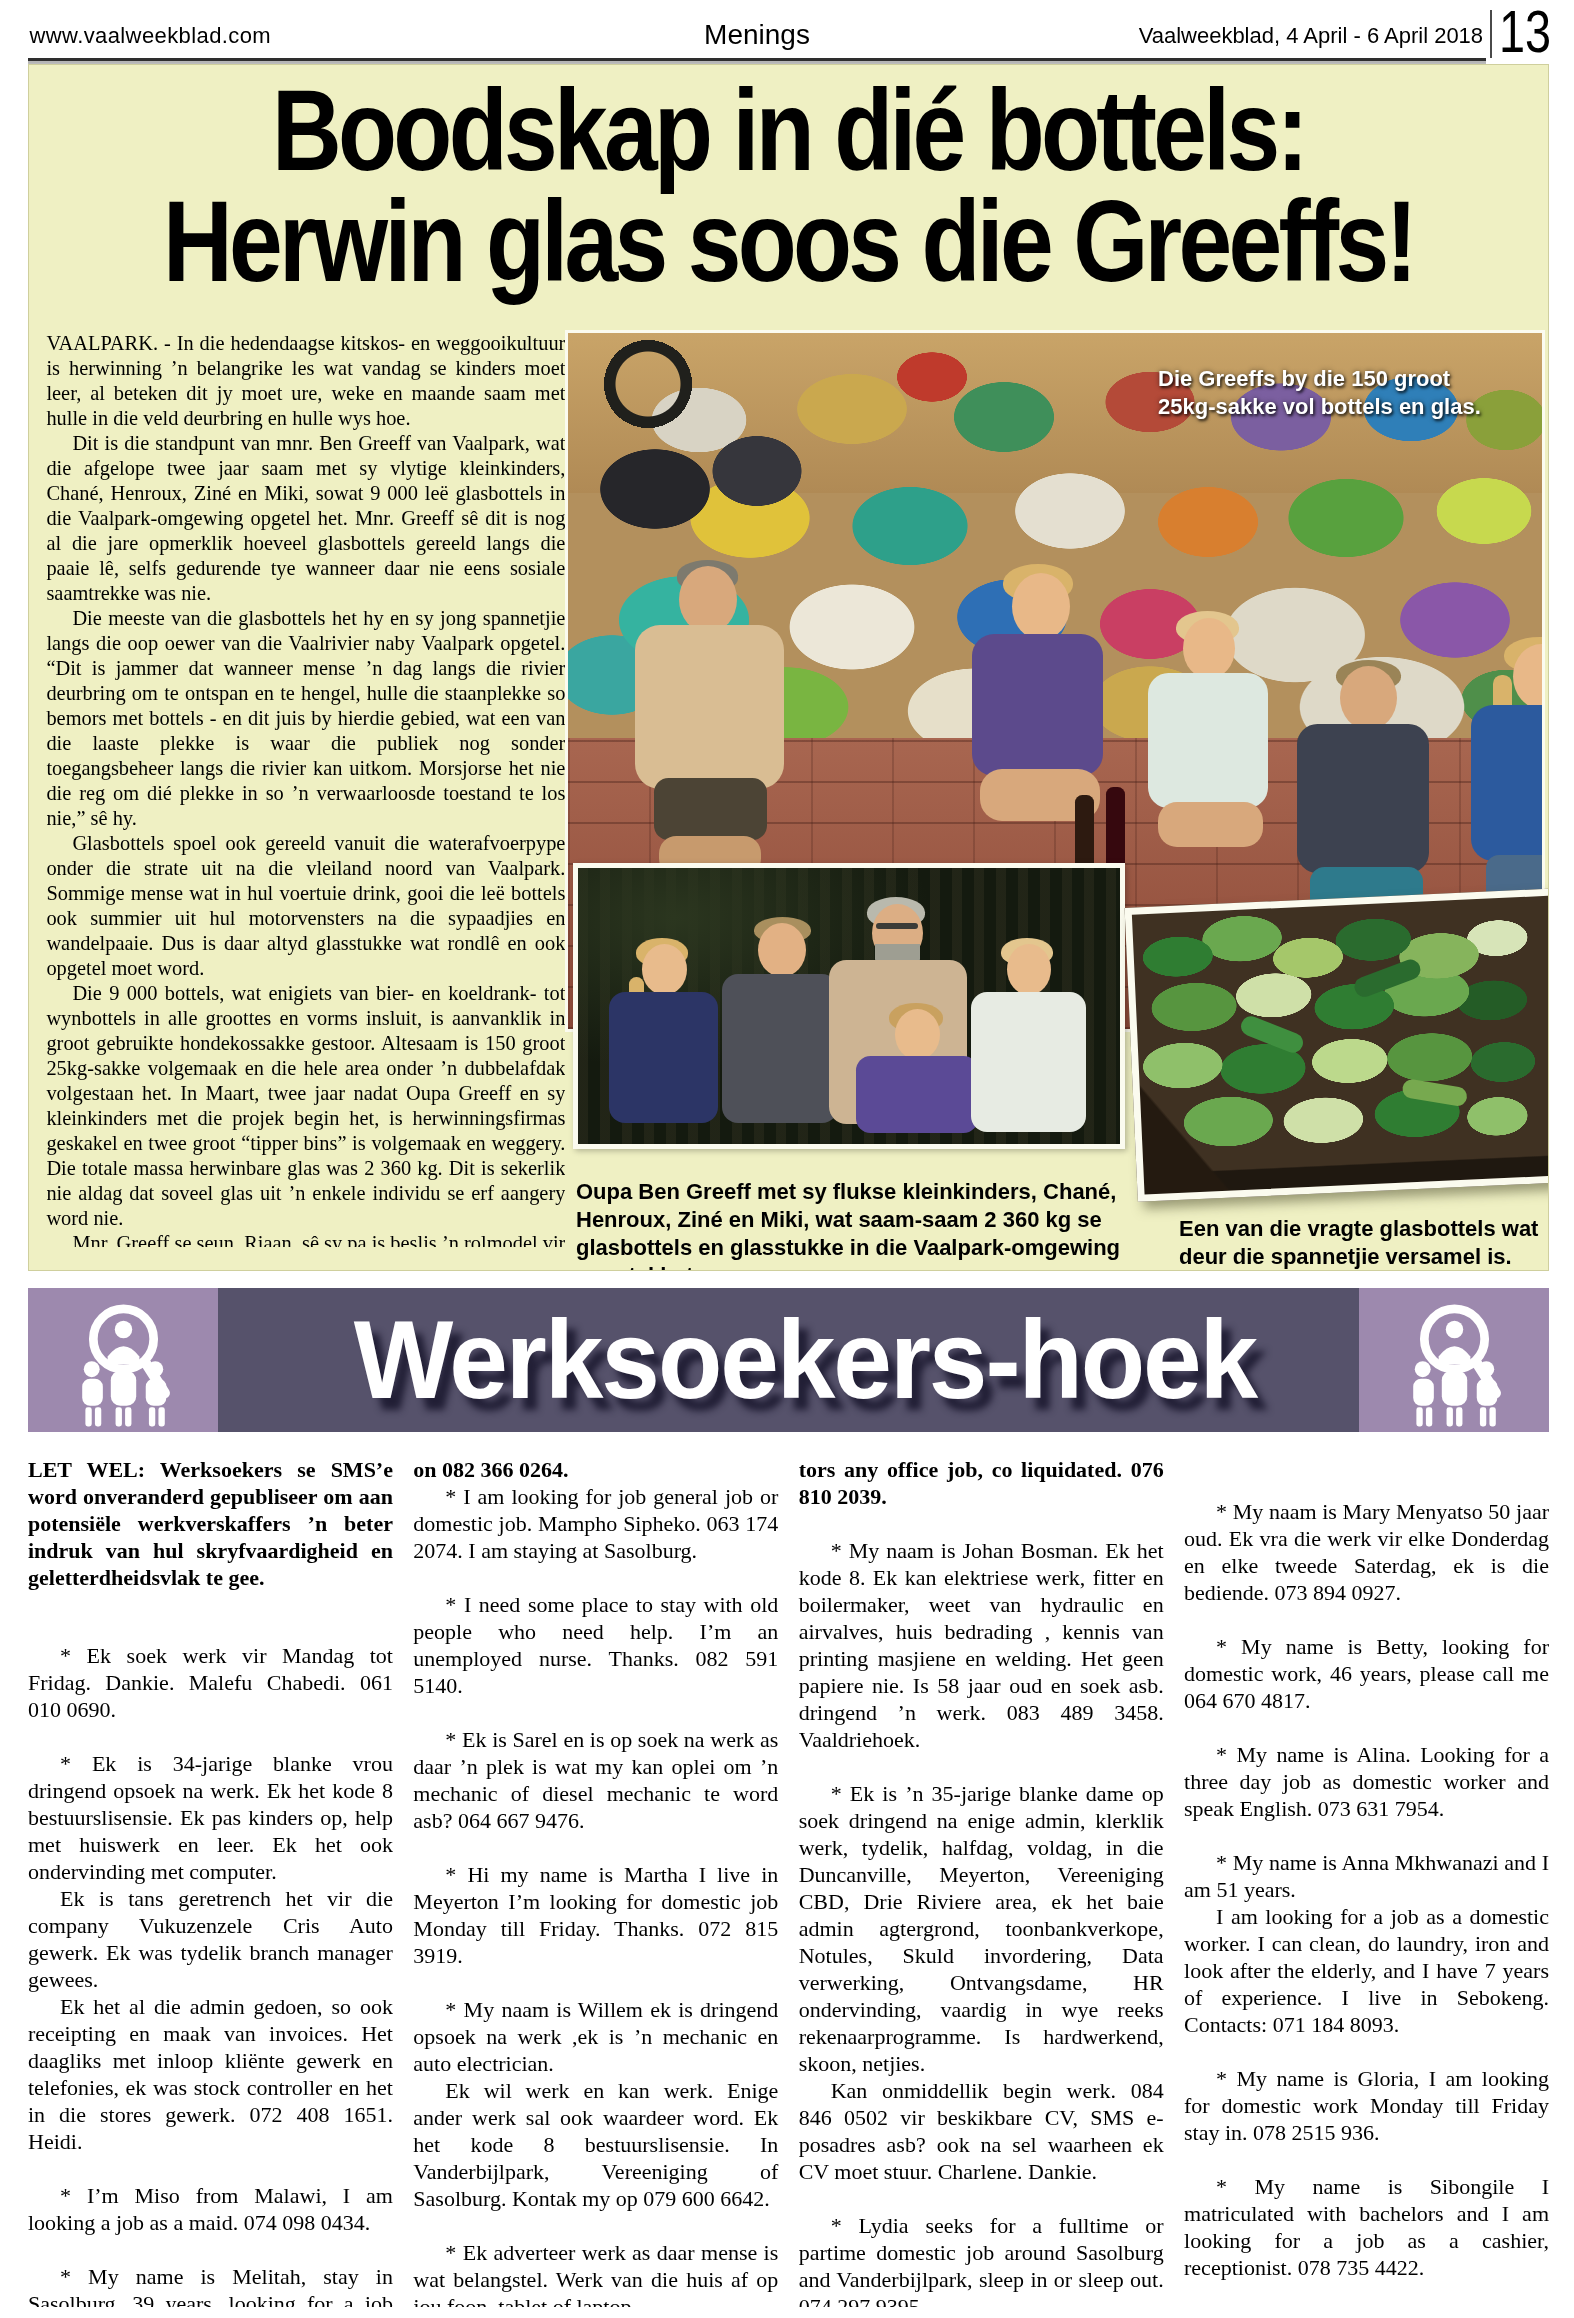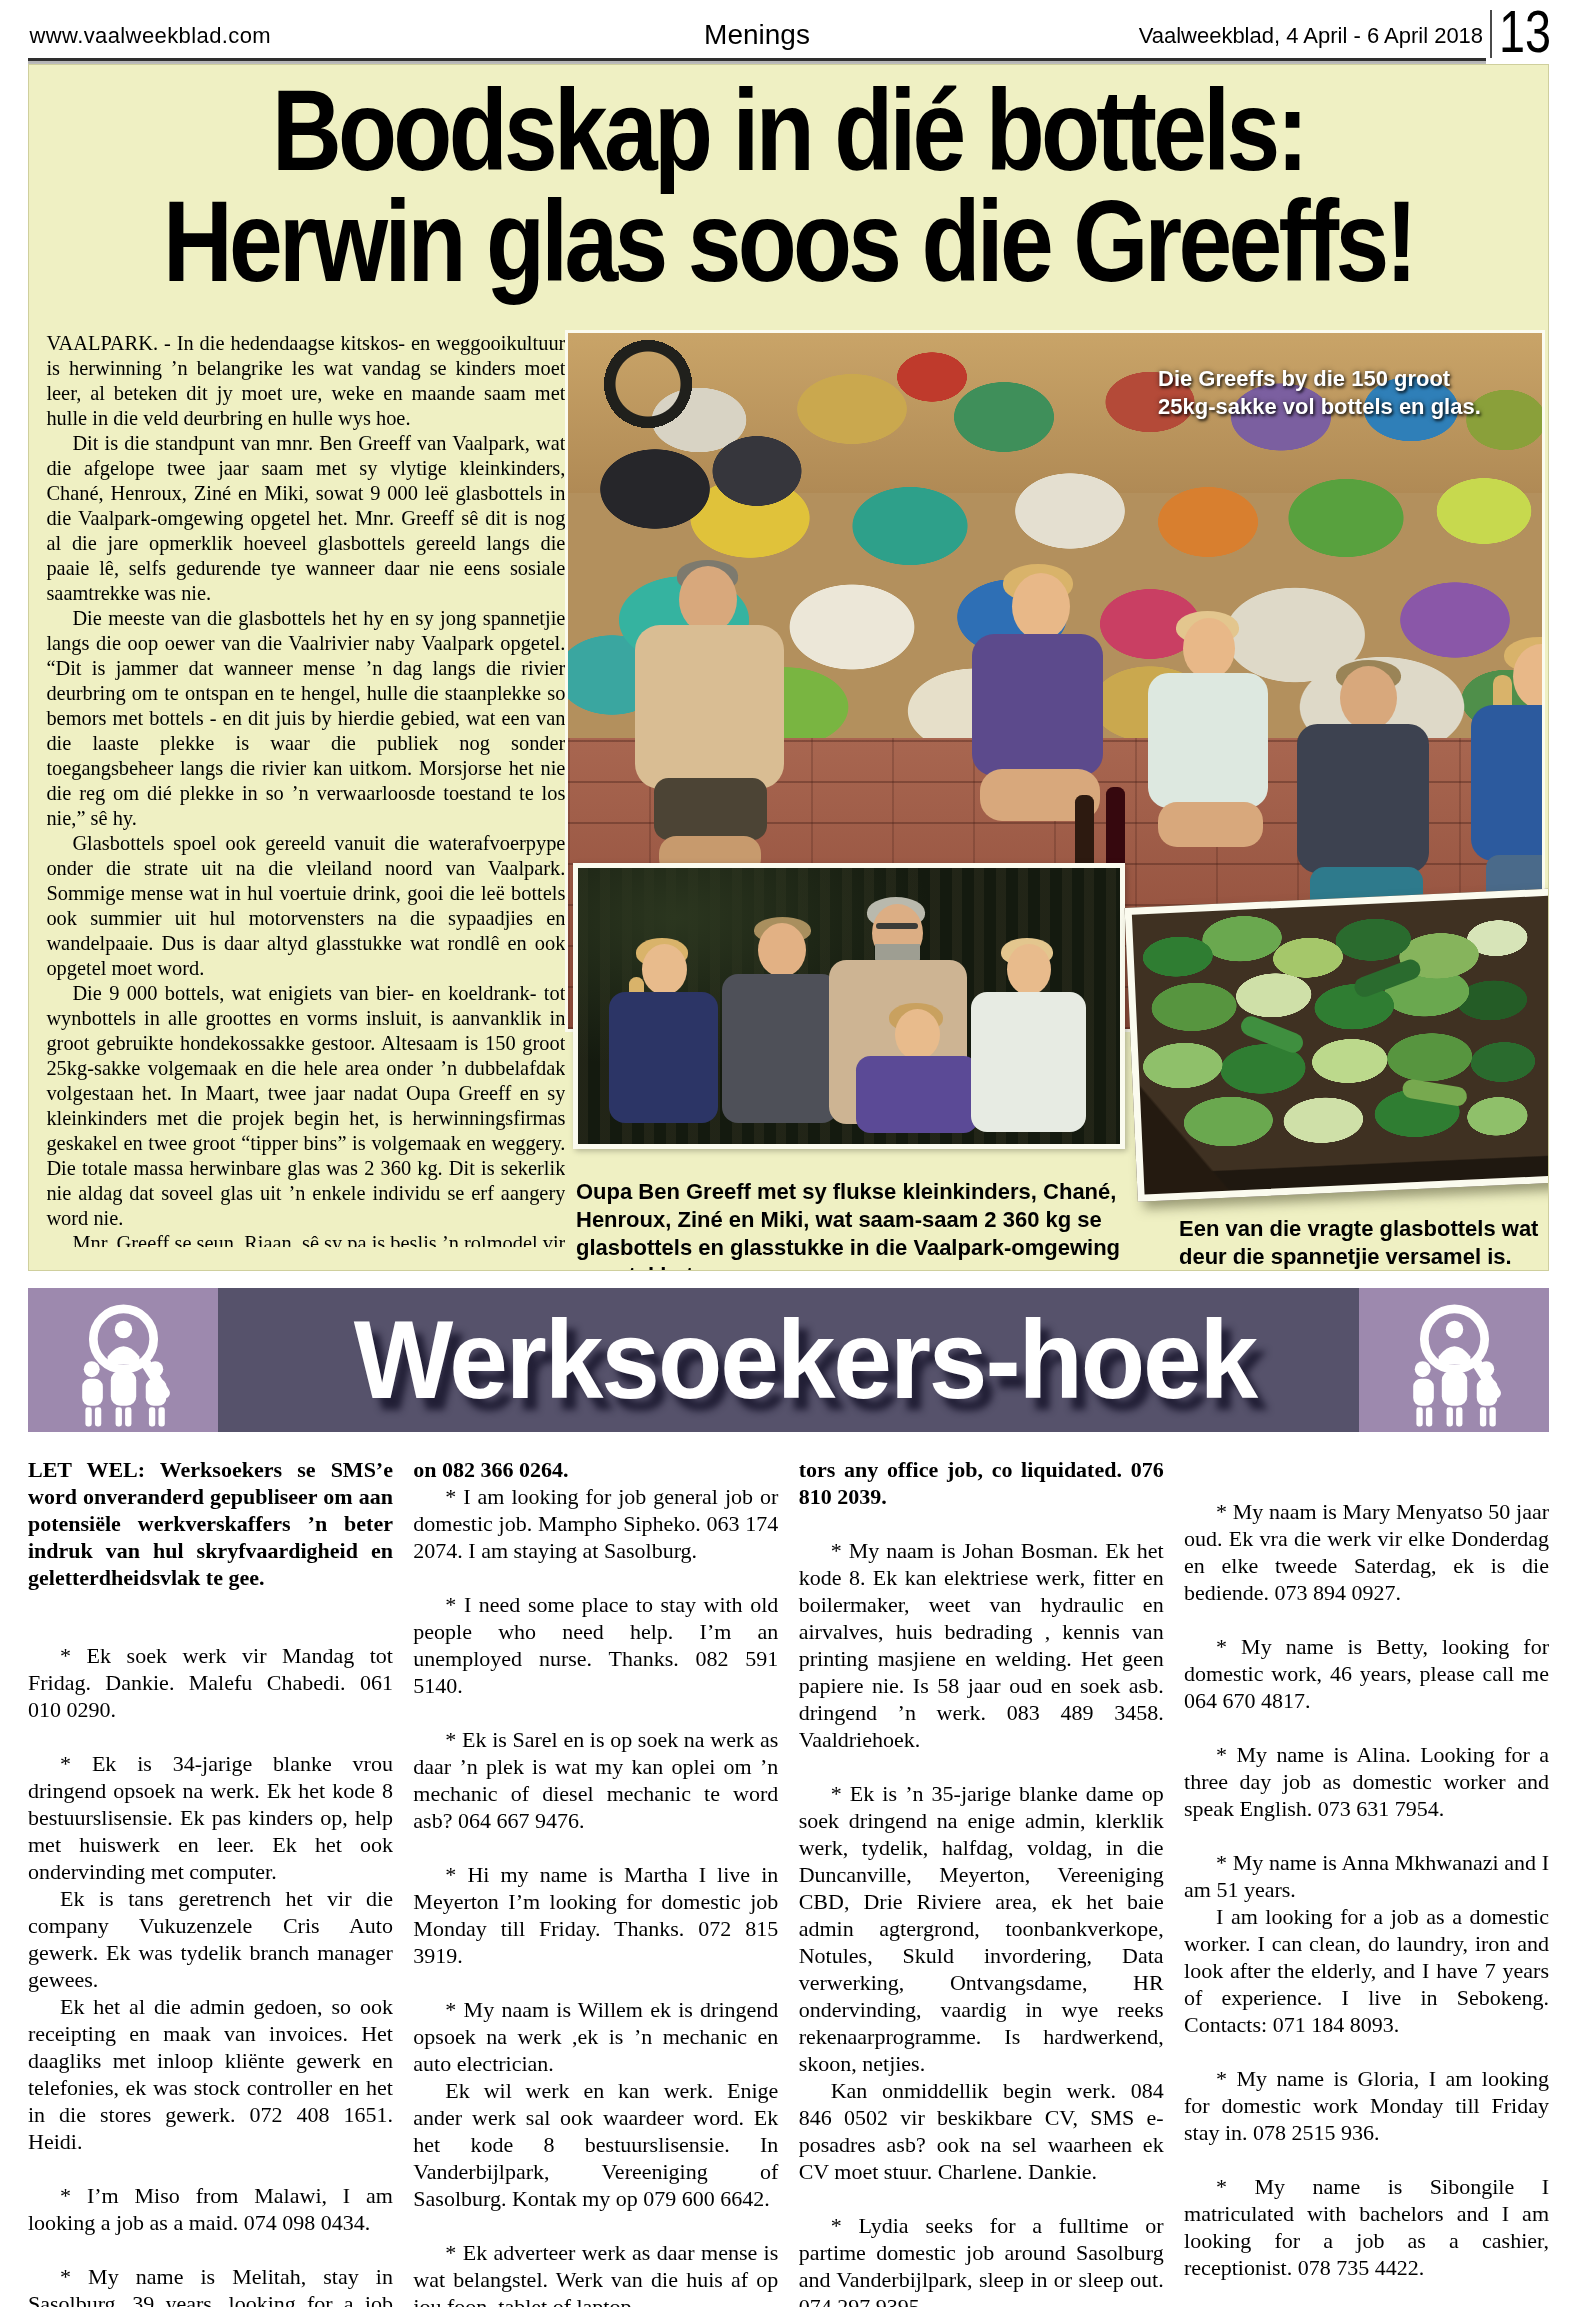--- a/index.html
+++ b/index.html
@@ -277,21 +277,21 @@
         <rect x="92" y="144" width="8" height="24" rx="3"></rect>
           <rect x="104" y="144" width="8" height="24" rx="3"></rect>
       </g>
     </svg>
   </div>
 </section>
 
 <section class="classifieds">
   <div class="classified-column col-1">
       <p class="bold flush">LET WEL: Werksoekers se SMS’e word onveranderd gepubliseer om aan potensiële werkverskaffers ʼn beter indruk van hul skryfvaardigheid en geletterdheidsvlak te gee.</p>
-      <p class="gap2">* Ek soek werk vir Mandag tot Fridag. Dankie. Malefu Chabedi. 061 010 0290.</p>
+      <p class="gap2">* Ek soek werk vir Mandag tot Fridag. Dankie. Malefu Chabedi. 061 010 0690.</p>
       <p class="gap">* Ek is 34-jarige blanke vrou dringend opsoek na werk. Ek het kode 8 bestuurslisensie. Ek pas kinders op, help met huiswerk en leer. Ek het ook ondervinding met computer.</p>
       <p>Ek is tans geretrench het vir die company Vukuzenzele Cris Auto gewerk. Ek was tydelik branch manager gewees.</p>
       <p>Ek het al die admin gedoen, so ook receipting en maak van invoices. Het daagliks met inloop kliënte gewerk en telefonies, ek was stock controller en het in die stores gewerk. 072 408 1651. Heidi.</p>
       <p class="gap">* I’m Miso from Malawi, I am looking a job as a maid. 074 098 0434.</p>
       <p class="gap">* My name is Melitah, stay in Sasolburg, 39 years, looking for a job generalwork or domestic work. 078 542 5214.</p>
     </div>
   <div class="classified-column col-2">
       <p class="flush">on 082 366 0264.</p>
       <p>* I am looking for job general job or domestic job. Mampho Sipheko. 063 174 2074. I am staying at Sasolburg.</p>
       <p class="gap">* I need some place to stay with old people who need help. I’m an unemployed nurse. Thanks. 082 591 5140.</p>

